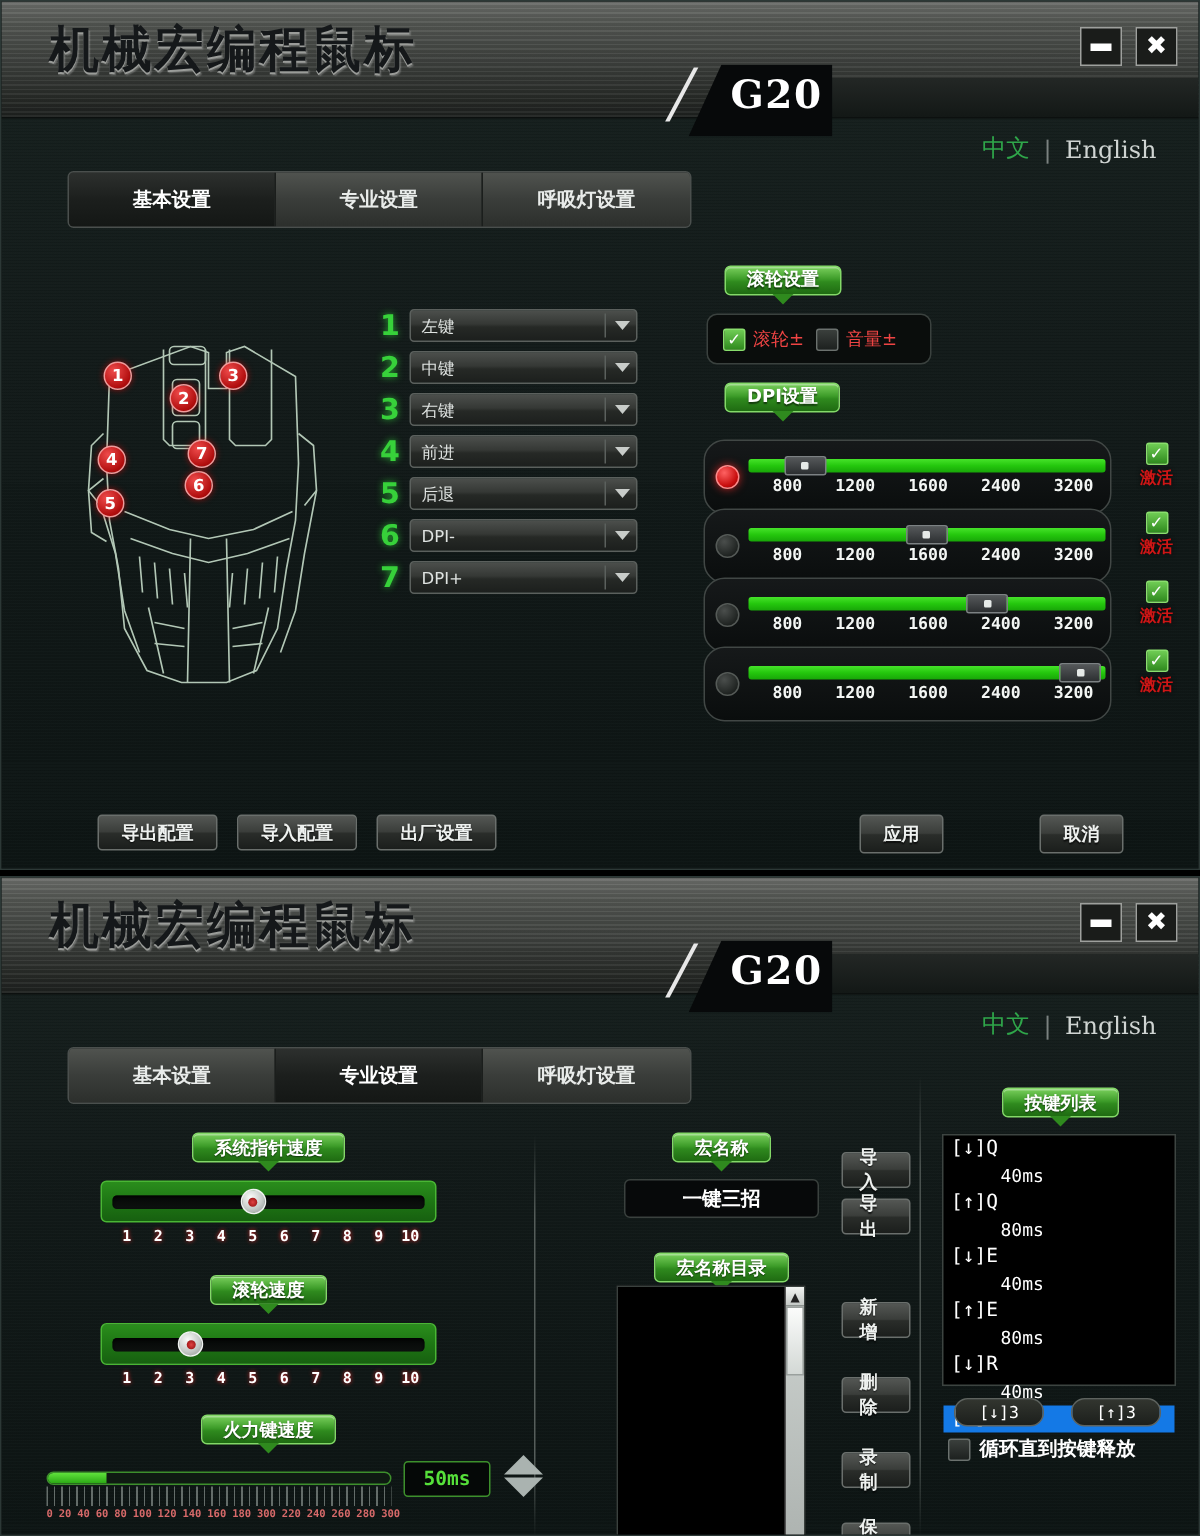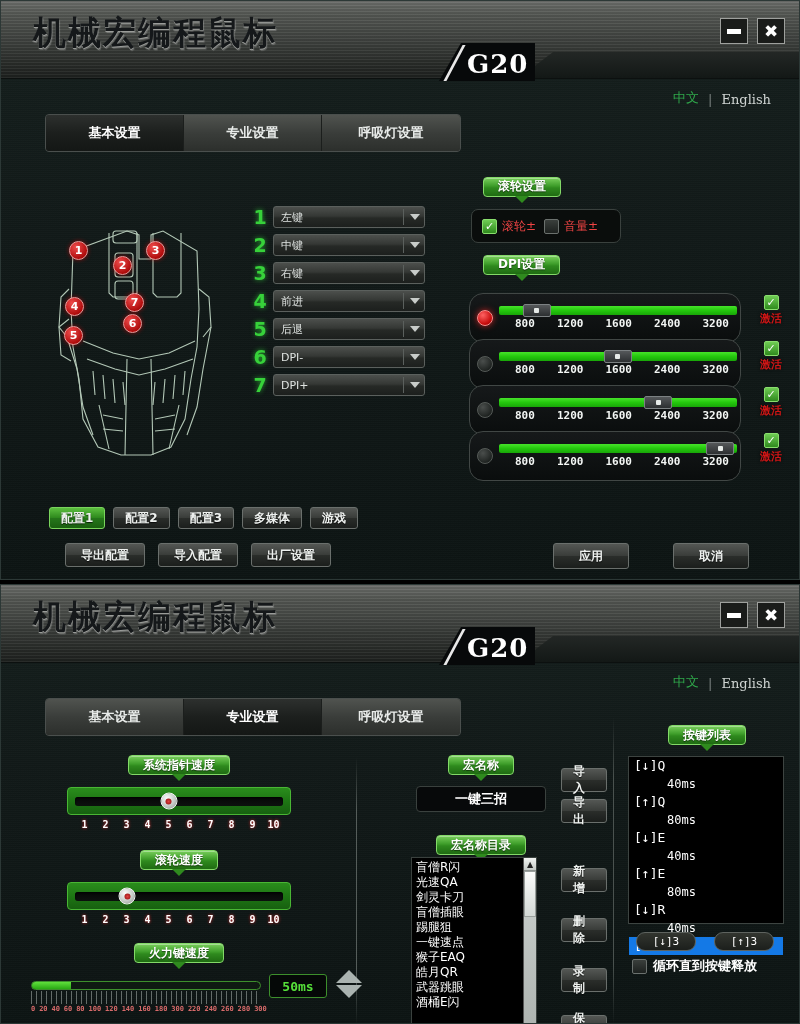--- a/index.html
+++ b/index.html
@@ -41,22 +41,22 @@
   }
   .app-title {
     position: absolute; left: 32px; top: 10px;
     font-size: 33px; font-weight: bold;
     color: #15181a;
     letter-spacing: 2px;
     text-shadow: 0 1px 0 #9a9c99, 1px 2px 1px rgba(255,255,255,0.25);
     font-family: "DejaVu Sans", "Liberation Sans", sans-serif;
   }
   .model-badge {
-    position: absolute; left: 438px; top: 42px;
-    width: 96px; height: 38px;
+    position: absolute; left: 458px; top: 42px;
+    width: 96px; height: 48px;
     background: #07090a;
     clip-path: polygon(22px 0, 100% 0, 100% 100%, 0 100%);
     z-index: 2;
   }
   .model-badge span {
     position: absolute; left: 28px; top: 6px;
     font-family: "DejaVu Serif", "Liberation Serif", serif;
     font-size: 26px; font-weight: bold; color: #fff;
     letter-spacing: 1px;
   }
@@ -72,23 +72,23 @@
     background: #1a1c1a;
     border: 1px solid #9ea09d;
     display: flex; align-items: center; justify-content: center;
     color: #fff; font-size: 17px; font-weight: bold; line-height: 1;
   }
   .winbtn .dash { width: 14px; height: 5px; background: #fff; }
 
   
   .lang {
     position: absolute; right: 28px; top: 88px;
-    display: flex; align-items: flex-end; gap: 9px;
+    display: flex; align-items: center; gap: 9px;
     font-family: "DejaVu Serif", "Liberation Serif", serif;
-    font-size: 13px; z-index: 5;
+    font-size: 16px; z-index: 5;
   }
   .lang .cn { color: #2fa64a; }
   .lang .sep { color: #7b8280; }
   .lang .en { color: #cfd4d2; }
 
   
   .tabs {
     position: absolute; left: 44px; top: 113px;
     display: flex;
     border: 1px solid #4a4f4d;
@@ -263,21 +263,21 @@
     text-shadow: 0 1px 1px rgba(0,0,0,0.7);
   }
   .btn.green {
     background: linear-gradient(180deg, #5cbf3f 0%, #2f8a1e 48%, #25761a 52%, #1a5f10 100%);
     border-color: #79d45c;
   }
   .btn.wide { height: 24px; padding: 0 15px; }
   .profiles { position: absolute; left: 48px; top: 506px; display: flex; gap: 8px; }
   .ioRow { position: absolute; left: 64px; top: 542px; display: flex; gap: 13px; }
   .applyRow { position: absolute; left: 552px; top: 542px; display: flex; gap: 44px; }
-  .applyRow .btn { width: 76px; height: 26px; }
+  .applyRow .btn { width: 56px; height: 26px; margin-left: 20px; }
 
   
   .w2-divider {
     position: absolute; left: 355px; top: 172px;
     width: 1px; height: 268px;
     background: linear-gradient(180deg, rgba(120,130,128,0) 0%, #555d5a 20%, #555d5a 80%, rgba(120,130,128,0) 100%);
   }
   .w2-divider2 {
     position: absolute; left: 612px; top: 132px;
     width: 1px; height: 308px;
@@ -664,27 +664,20 @@
               <span>3200</span>
             </div>
           </div>
         </div>
         <div class="activate" style="top: 432px;">
           <span class="chk on">✓</span>
           <span class="lbl">激活</span>
         </div>
       </div>
 
-    <div class="profiles" id="profiles">
-        <div class="btn green">配置1</div>
-        <div class="btn">配置2</div>
-        <div class="btn">配置3</div>
-        <div class="btn">多媒体</div>
-        <div class="btn">游戏</div>
-      </div>
     <div class="ioRow" id="ioRow">
         <div class="btn wide">导出配置</div>
         <div class="btn wide">导入配置</div>
         <div class="btn wide">出厂设置</div>
       </div>
     <div class="applyRow">
       <div class="btn">应用</div>
       <div class="btn">取消</div>
     </div>
   </div>
@@ -807,32 +800,20 @@
 
     <div style="position:absolute; left:412px; top:170px; width:136px; display:flex; flex-direction:column; align-items:center;">
       <div class="pill tip">宏名称</div>
       <div class="macro-name-box">一键三招</div>
     </div>
 
     <div style="position:absolute; left:412px; top:250px; width:136px; display:flex; flex-direction:column; align-items:center;">
       <div class="pill tip">宏名称目录</div>
     </div>
     <div class="list-box" style="position:absolute; left:410px; top:272px; width:126px; height:168px;">
-      <div id="macroItems" style="padding-top:2px;">
-          <div class="list-item">盲僧R闪</div>
-          <div class="list-item">光速QA</div>
-          <div class="list-item">剑灵卡刀</div>
-          <div class="list-item">盲僧插眼</div>
-          <div class="list-item">踢腿狙</div>
-          <div class="list-item">一键速点</div>
-          <div class="list-item">猴子EAQ</div>
-          <div class="list-item">皓月QR</div>
-          <div class="list-item">武器跳眼</div>
-          <div class="list-item">酒桶E闪</div>
-        </div>
       <div class="scroll-track">
         <div class="scroll-up">▲</div>
         <div class="scroll-thumb"></div>
       </div>
     </div>
 
     <div class="act-col" style="top:175px;">
       <div class="btn" id="btnImport">导入</div>
     </div>
     <div class="act-col" style="top:206px;">

